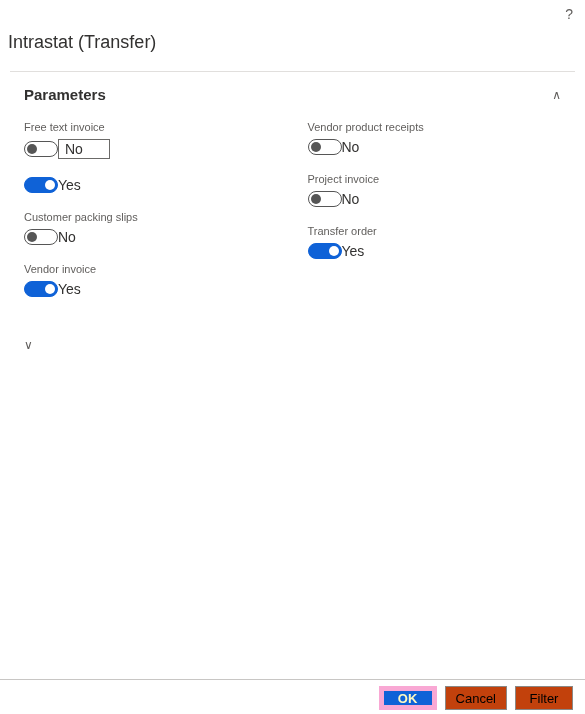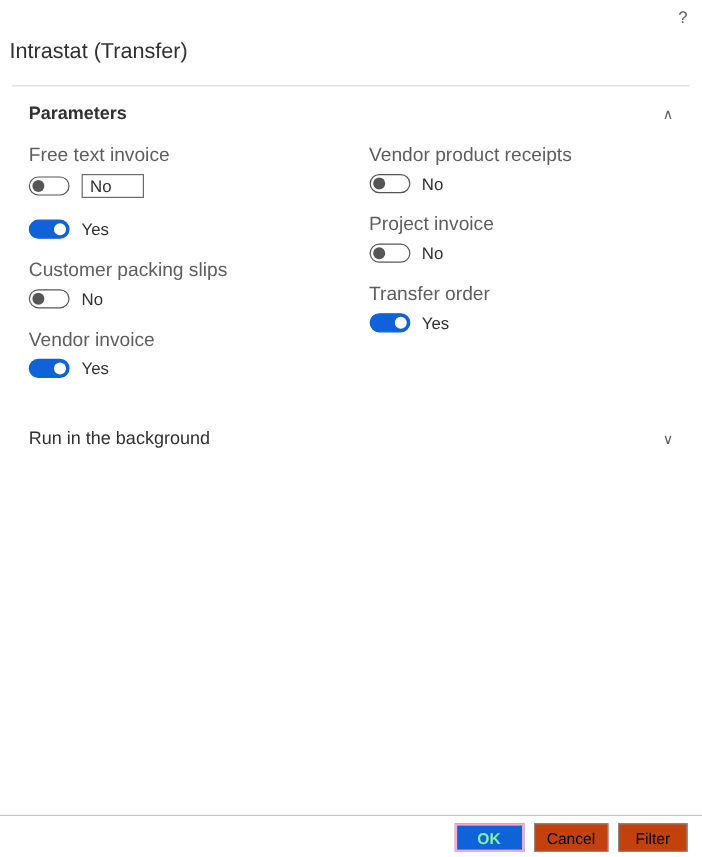--- a/index.html
+++ b/index.html
@@ -61,29 +61,28 @@
       gap: 30px;
       padding-top: 8px;
     }
     .col {
       flex: 1;
     }
     .field {
       margin-bottom: 18px;
     }
     .field-label {
-      font-size: 16px;
+      font-size: 11px;
       color: #605e5c;
       margin-bottom: 6px;
       display: block;
     }
     .toggle-row {
       display: flex;
       align-items: center;
-      gap: 10px;
     }
     .toggle {
       position: relative;
       width: 34px;
       height: 16px;
       border-radius: 10px;
       cursor: pointer;
       display: inline-block;
       flex-shrink: 0;
     }
@@ -158,22 +157,22 @@
       height: 24px;
       font-size: 13px;
       font-family: inherit;
       border: 1px solid #8a8886;
       background: #c2410c;
       cursor: pointer;
       padding: 0 10px;
     }
     .btn-primary {
       background: #0f62d7;
-      color: #86efac;
-      border: 2px solid #f9a8d4;
+      color: #fef9c3;
+      border: 5px solid #f9a8d4;
       font-weight: 600;
     }
   </style>
 </head>
 <body>
 
 <div class="help-row">
   <span class="help-icon">?</span>
 </div>
 
@@ -262,21 +261,20 @@
           <span class="toggle-value">Yes</span>
         </div>
       </div>
 
     </div>
   </div>
 </div>
 
 <div class="run-section">
   <div class="run-header">
-    <div class="run-title">Run in the background</div>
     <div class="chevron">∨</div>
   </div>
 </div>
 
 <div class="footer">
   <button class="btn btn-primary">OK</button>
   <button class="btn">Cancel</button>
   <button class="btn">Filter</button>
 </div>
 

